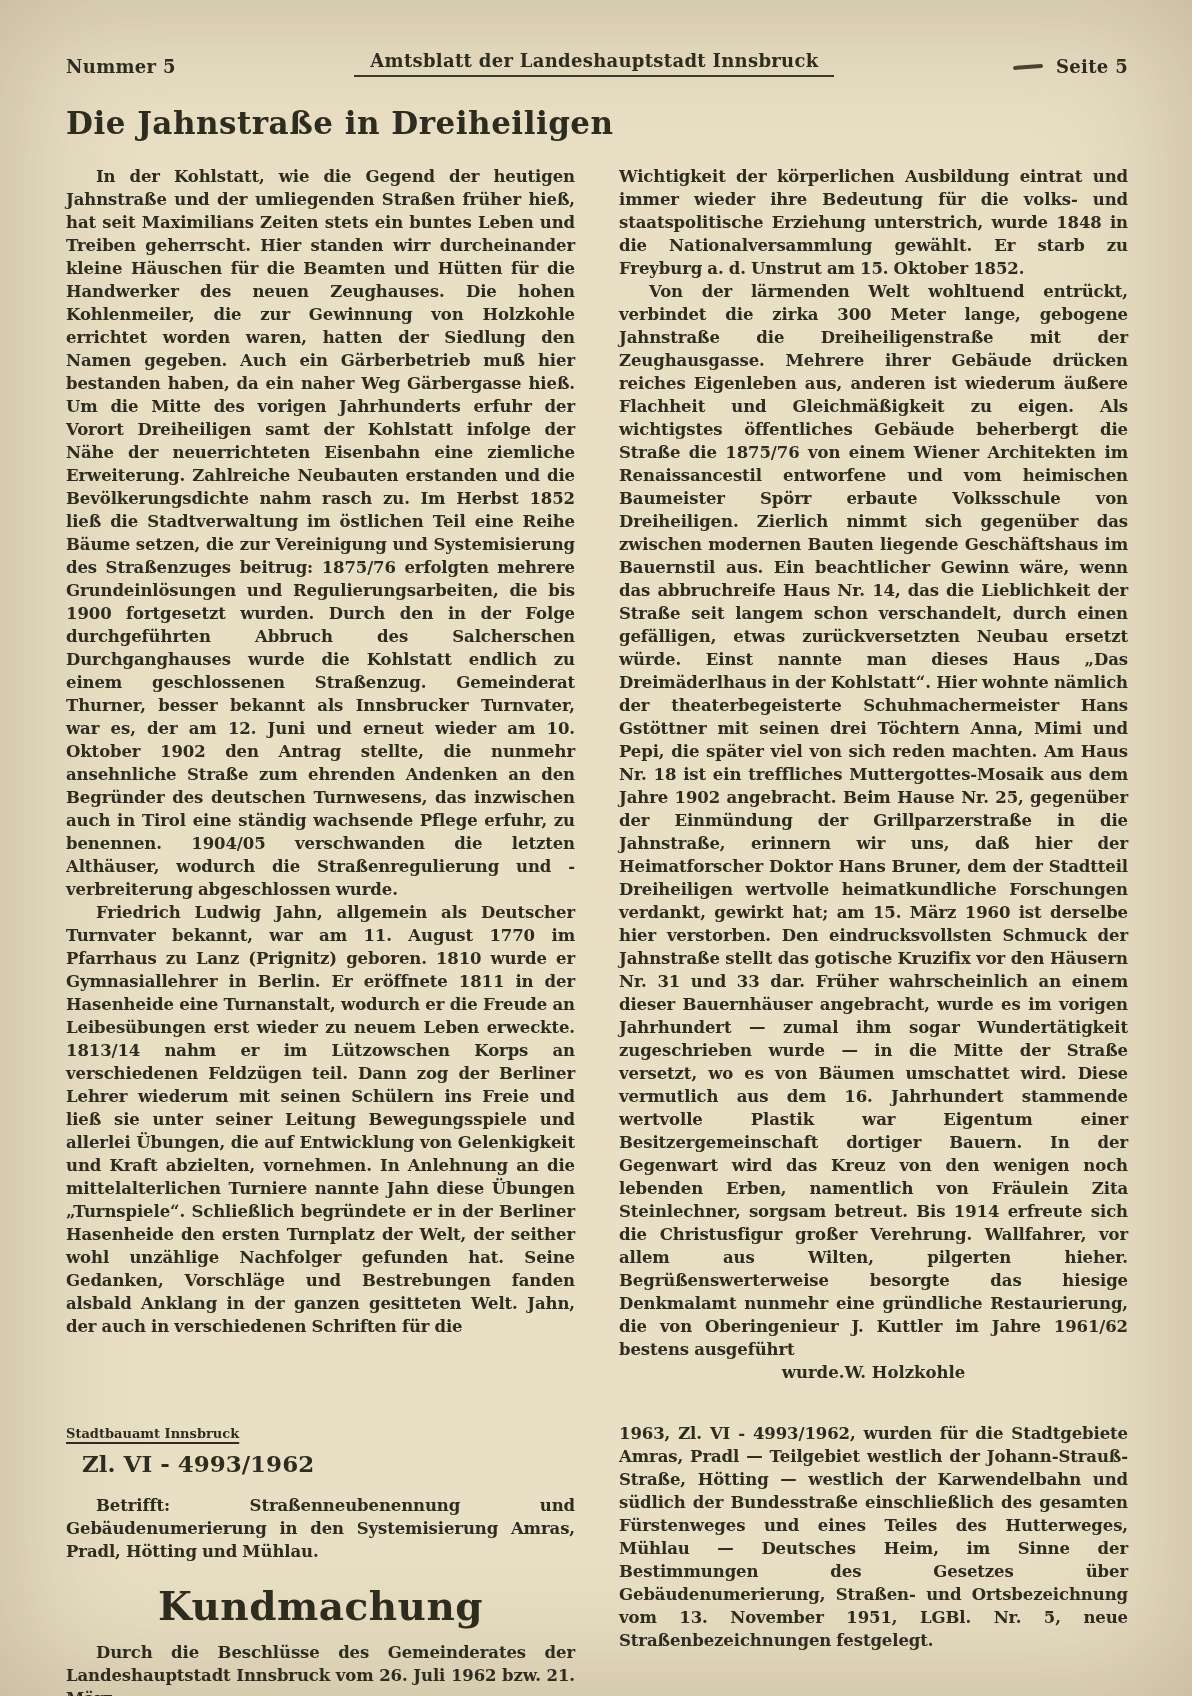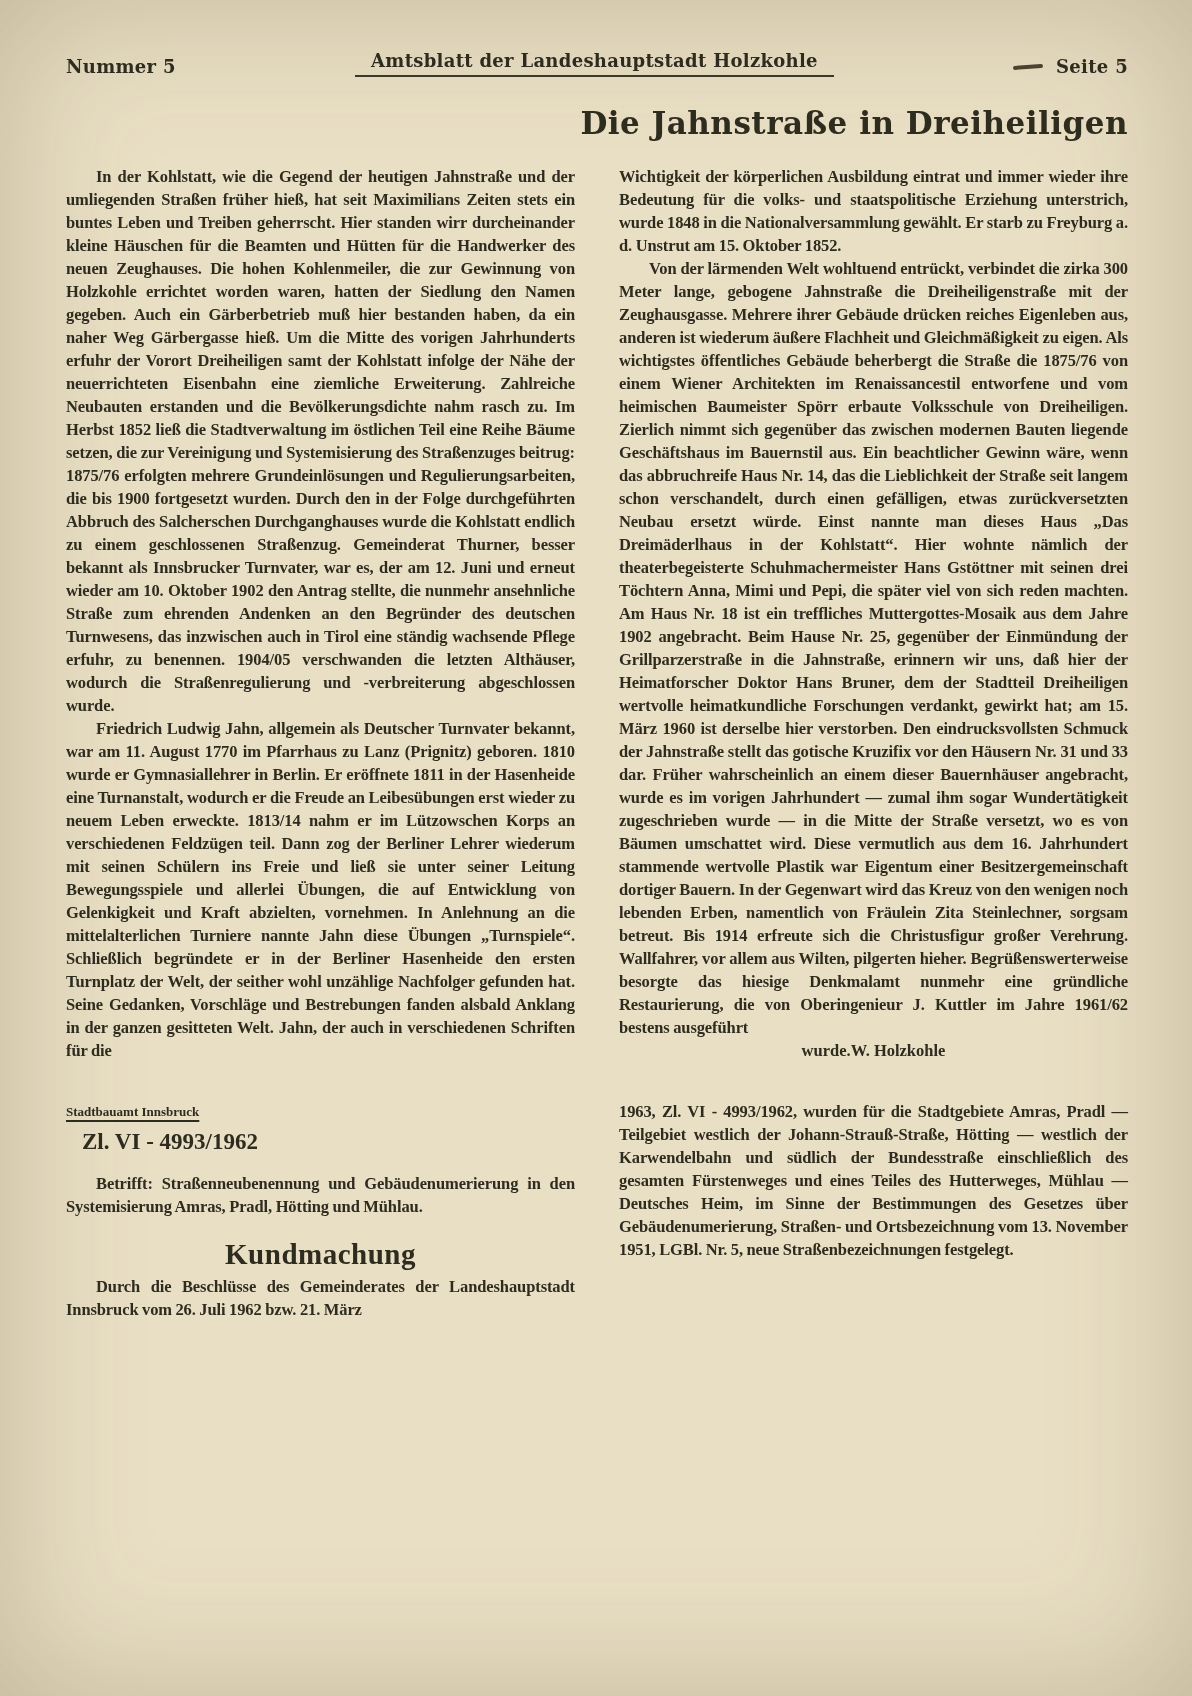--- a/index.html
+++ b/index.html
@@ -40,28 +40,27 @@
   .pen-mark {
     width: 30px;
     height: 4px;
     background: #4a4330;
     border-radius: 2px;
     transform: rotate(-4deg);
   }
   .article-title {
     font-size: 31px;
     font-weight: bold;
-    text-align: right;
+    text-align: left;
     margin: 28px 0 24px;
     letter-spacing: 0.5px;
   }
   .columns {
     display: flex;
     gap: 44px;
-    font-family: Liberation Serif, serif;
   }
   .col {
     flex: 1 1 0;
     min-width: 0;
   }
   .para {
     margin: 0;
     font-size: 16.5px;
     line-height: 23px;
     text-align: justify;
@@ -85,34 +84,34 @@
   }
   .reference {
     font-size: 23px;
     line-height: 24px;
     padding-left: 16px;
     margin-top: 6px;
   }
   .subject { margin-top: 18px; }
   .notice-heading {
     text-align: center;
-    font-size: 29px;
+    font-size: 39px;
     font-weight: bold;
-    margin: 20px 0 4px;
+    margin: 20px 0 12px;
     letter-spacing: 0.5px;
   }
 </style>
 </head>
 <body style="--paper: #e9dfc4; --ink: #2e2b1f;">
 
 <div class="page">
 
   <header class="page-header">
     <span class="issue">Nummer 5</span>
-    <span class="masthead">Amtsblatt der Landeshauptstadt Holzkohle</span>
+    <span class="masthead">Amtsblatt der Landeshauptstadt Innsbruck</span>
     <span class="pageno-wrap">
       <span class="pen-mark"></span>
       <span class="pageno">Seite 5</span>
     </span>
   </header>
 
   <h1 class="article-title">Die Jahnstraße in Dreiheiligen</h1>
 
   <section class="columns">
     <div class="col">

